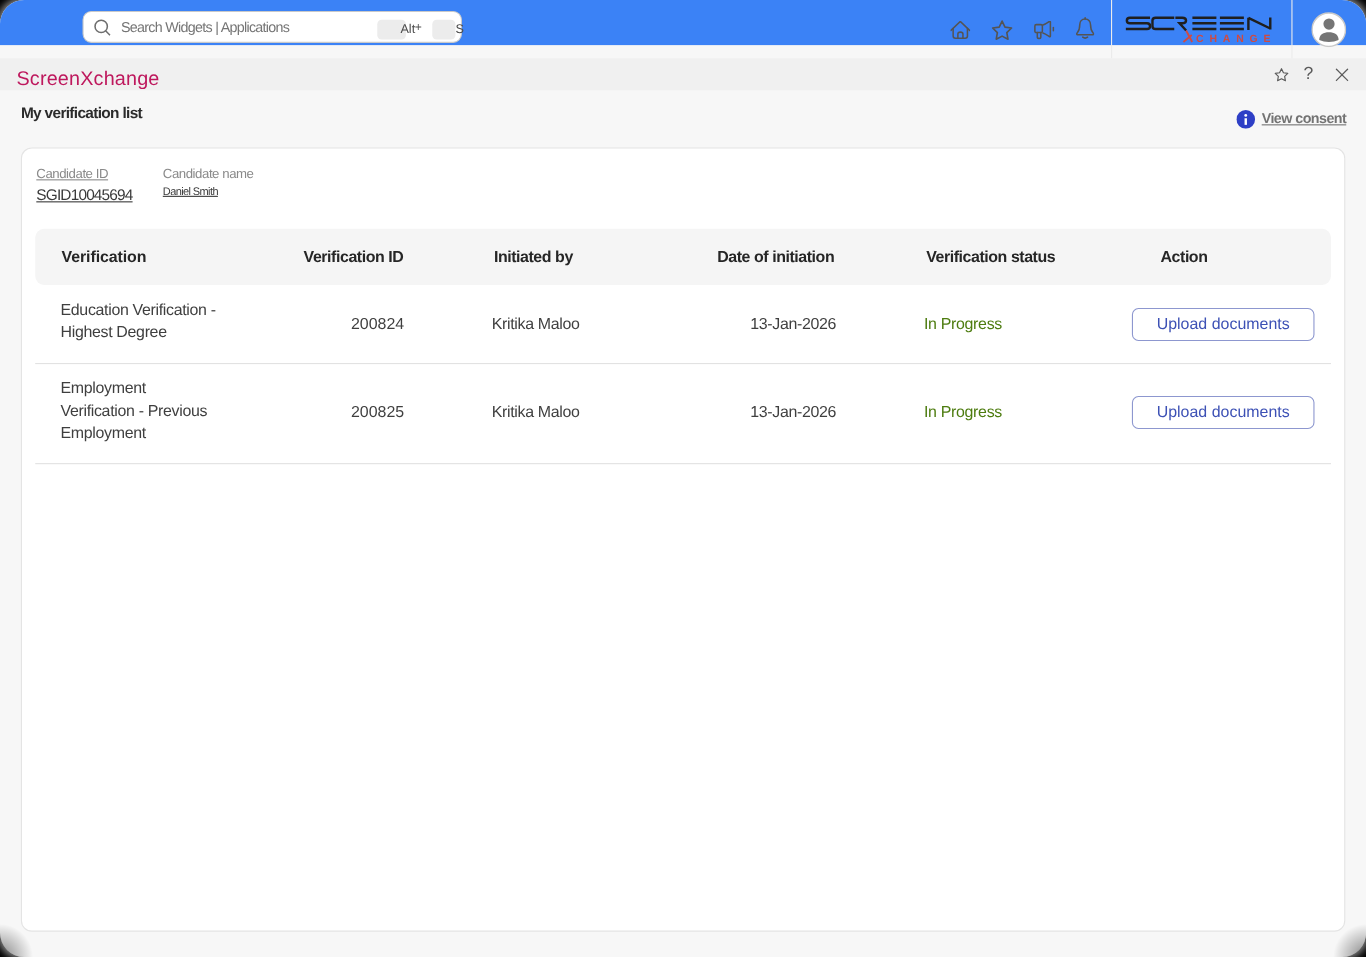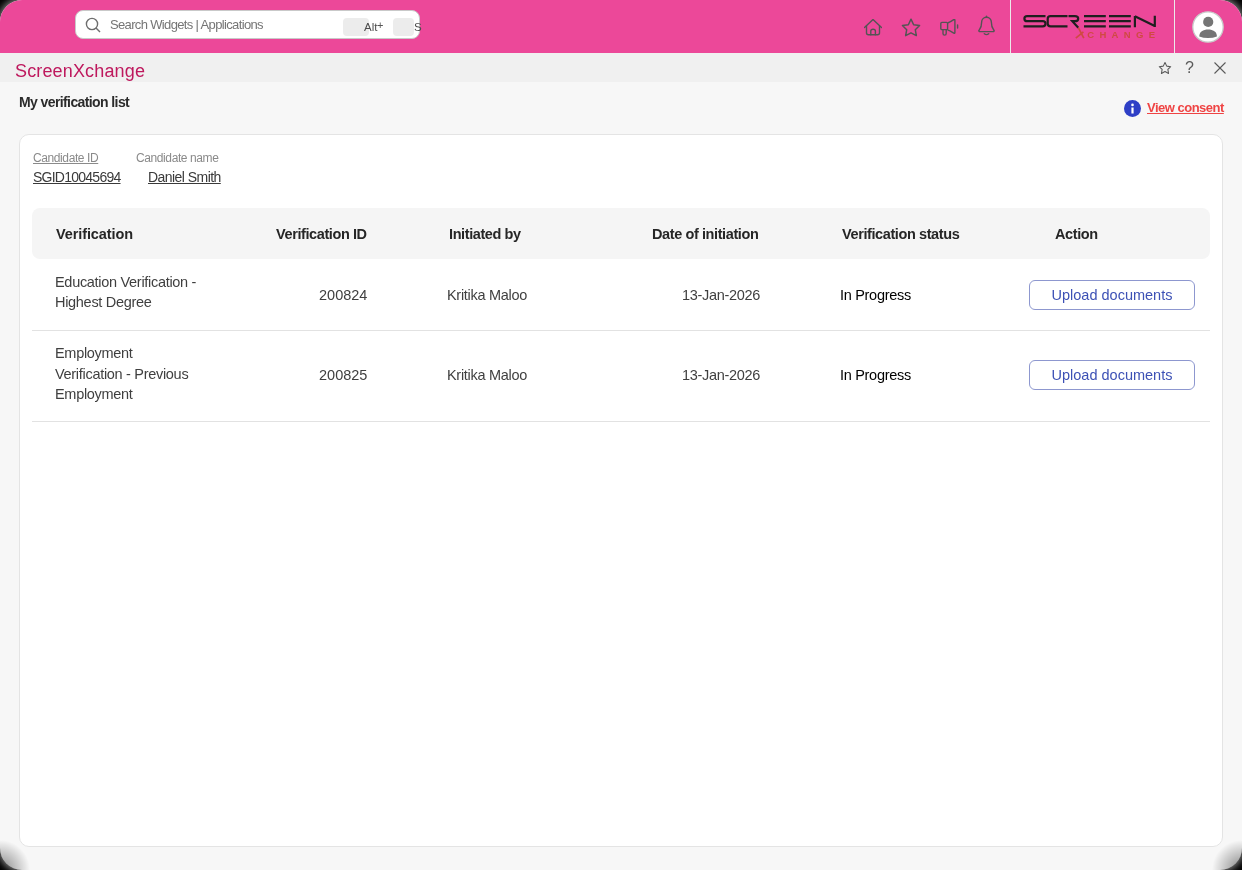--- a/index.html
+++ b/index.html
@@ -4,49 +4,49 @@
 <style>
   * { margin:0; padding:0; box-sizing:border-box; }
   html,body { width:1242px; height:870px; background:#000; overflow:hidden; }
   body { font-family:"Liberation Sans", sans-serif; }
   #page { position:absolute; left:0; top:0; width:1242px; height:870px;
           border-radius:22px; overflow:hidden; background:#f7f7f7;
           box-shadow:0 0 7px 2px rgba(255,255,255,0.5); }
   .abs { position:absolute; }
 
   
-  #topbar { position:absolute; left:0; top:0; width:1242px; height:53px; background:#ec4899; }
+  #topbar { position:absolute; left:0; top:0; width:1242px; height:41px; background:#3b82f6; }
   #search { position:absolute; left:75px; top:10px; width:345px; height:28.5px;
             border:1px solid #c9c9c9; border-radius:8px; background:#fff; }
   #search .ph { position:absolute; left:34px; top:6px; font-size:13px; color:#757575; letter-spacing:-0.65px; }
   .kbd { position:absolute; top:7px; height:18px; background:#ececec; border-radius:4px;
          color:#4c4c4c; font-size:11.5px; line-height:18px; text-align:center;padding-left:21px; }
   .vsep { position:absolute; top:0; width:1px; height:53px; background:#ebebeb; }
 
   
   #bar2 { position:absolute; left:0; top:53px; width:1242px; height:29px; background:#f0f0f0; }
   #bar2 .title { position:absolute; left:15px; top:8px; font-size:18px; color:#be185d; letter-spacing:0.15px; }
 
   
   #h1 { position:absolute; left:19px; top:94px; font-size:14px; font-weight:bold;
         color:#2b2b2b; letter-spacing:-0.6px; }
   #consent { position:absolute; left:1147px; top:100px; font-size:13px; font-weight:bold;
-             color:#ef4444; text-decoration:underline; letter-spacing:-0.5px; }
+             color:#737373; text-decoration:underline; letter-spacing:-0.5px; }
 
   
   #card { position:absolute; left:19px; top:134px; width:1204px; height:713px;
           background:#fff; border:1px solid #e4e4e4; border-radius:10px; }
   .lab { position:absolute; font-size:12px; color:#8a8a8a; letter-spacing:-0.4px; }
   .val { position:absolute; font-size:13.5px; color:#3a3a3a; letter-spacing:-0.4px;text-decoration:underline; }
 
   #thead { position:absolute; left:32px; top:208px; width:1178px; height:51px;
            background:#f5f5f5; border-radius:8px; }
   .th { position:absolute; top:226px; font-size:14.5px; font-weight:bold; color:#262626; letter-spacing:-0.4px; }
   .td { position:absolute; font-size:14.5px; color:#3f3f3f; letter-spacing:-0.3px; }
-  .blue { color:#000000; }
+  .blue { color:#4d7c0f; }
   .sep { position:absolute; left:32px; width:1178px; height:1px; background:#e2e2e2; }
   .btn { position:absolute; left:1029px; width:166px; height:30px; border:1px solid #8d97cf;
          border-radius:6px; background:#fff; color:#3d51b5; font-size:14.5px;
          text-align:center; line-height:29px; }
 </style>
 </head>
 <body>
 <div id="page">
 
   <div id="topbar">
@@ -127,22 +127,22 @@
   <div id="consent">View consent</div>
 
   <div style="position:absolute;left:0;bottom:0;width:56px;height:56px;
        background:radial-gradient(circle at 0% 100%, rgba(0,0,0,0.5) 0px, rgba(0,0,0,0.28) 12px, rgba(0,0,0,0.0) 30px);"></div>
   <div style="position:absolute;right:0;bottom:0;width:56px;height:56px;
        background:radial-gradient(circle at 100% 100%, rgba(0,0,0,0.5) 0px, rgba(0,0,0,0.28) 12px, rgba(0,0,0,0.0) 30px);"></div>
 
   <div id="card"></div>
   <span class="lab" style="left:33px;top:151px;text-decoration:underline;">Candidate ID</span>
   <span class="val" style="left:33px;top:169px;font-size:14px;letter-spacing:-0.75px;">SGID10045694</span>
-  <span class="lab" style="left:136px;top:151px;">Candidate name</span>
-  <span class="val" style="left:148px;top:169px;font-size:14px;letter-spacing:-0.55px;">Daniel Smith</span>
+  <span class="lab" style="left:148px;top:151px;">Candidate name</span>
+  <span class="val" style="left:148px;top:169px;font-size:10px;letter-spacing:-0.55px;">Daniel Smith</span>
 
   <div id="thead"></div>
   <span class="th" style="left:56px;letter-spacing:-0.1px;">Verification</span>
   <span class="th" style="left:276px;">Verification ID</span>
   <span class="th" style="left:449px;">Initiated by</span>
   <span class="th" style="left:652px;text-align:right;">Date of initiation</span>
   <span class="th" style="left:842px;">Verification status</span>
   <span class="th" style="left:1055px;">Action</span>
 
   <span class="td" style="left:55px;top:274px;">Education Verification -</span>

